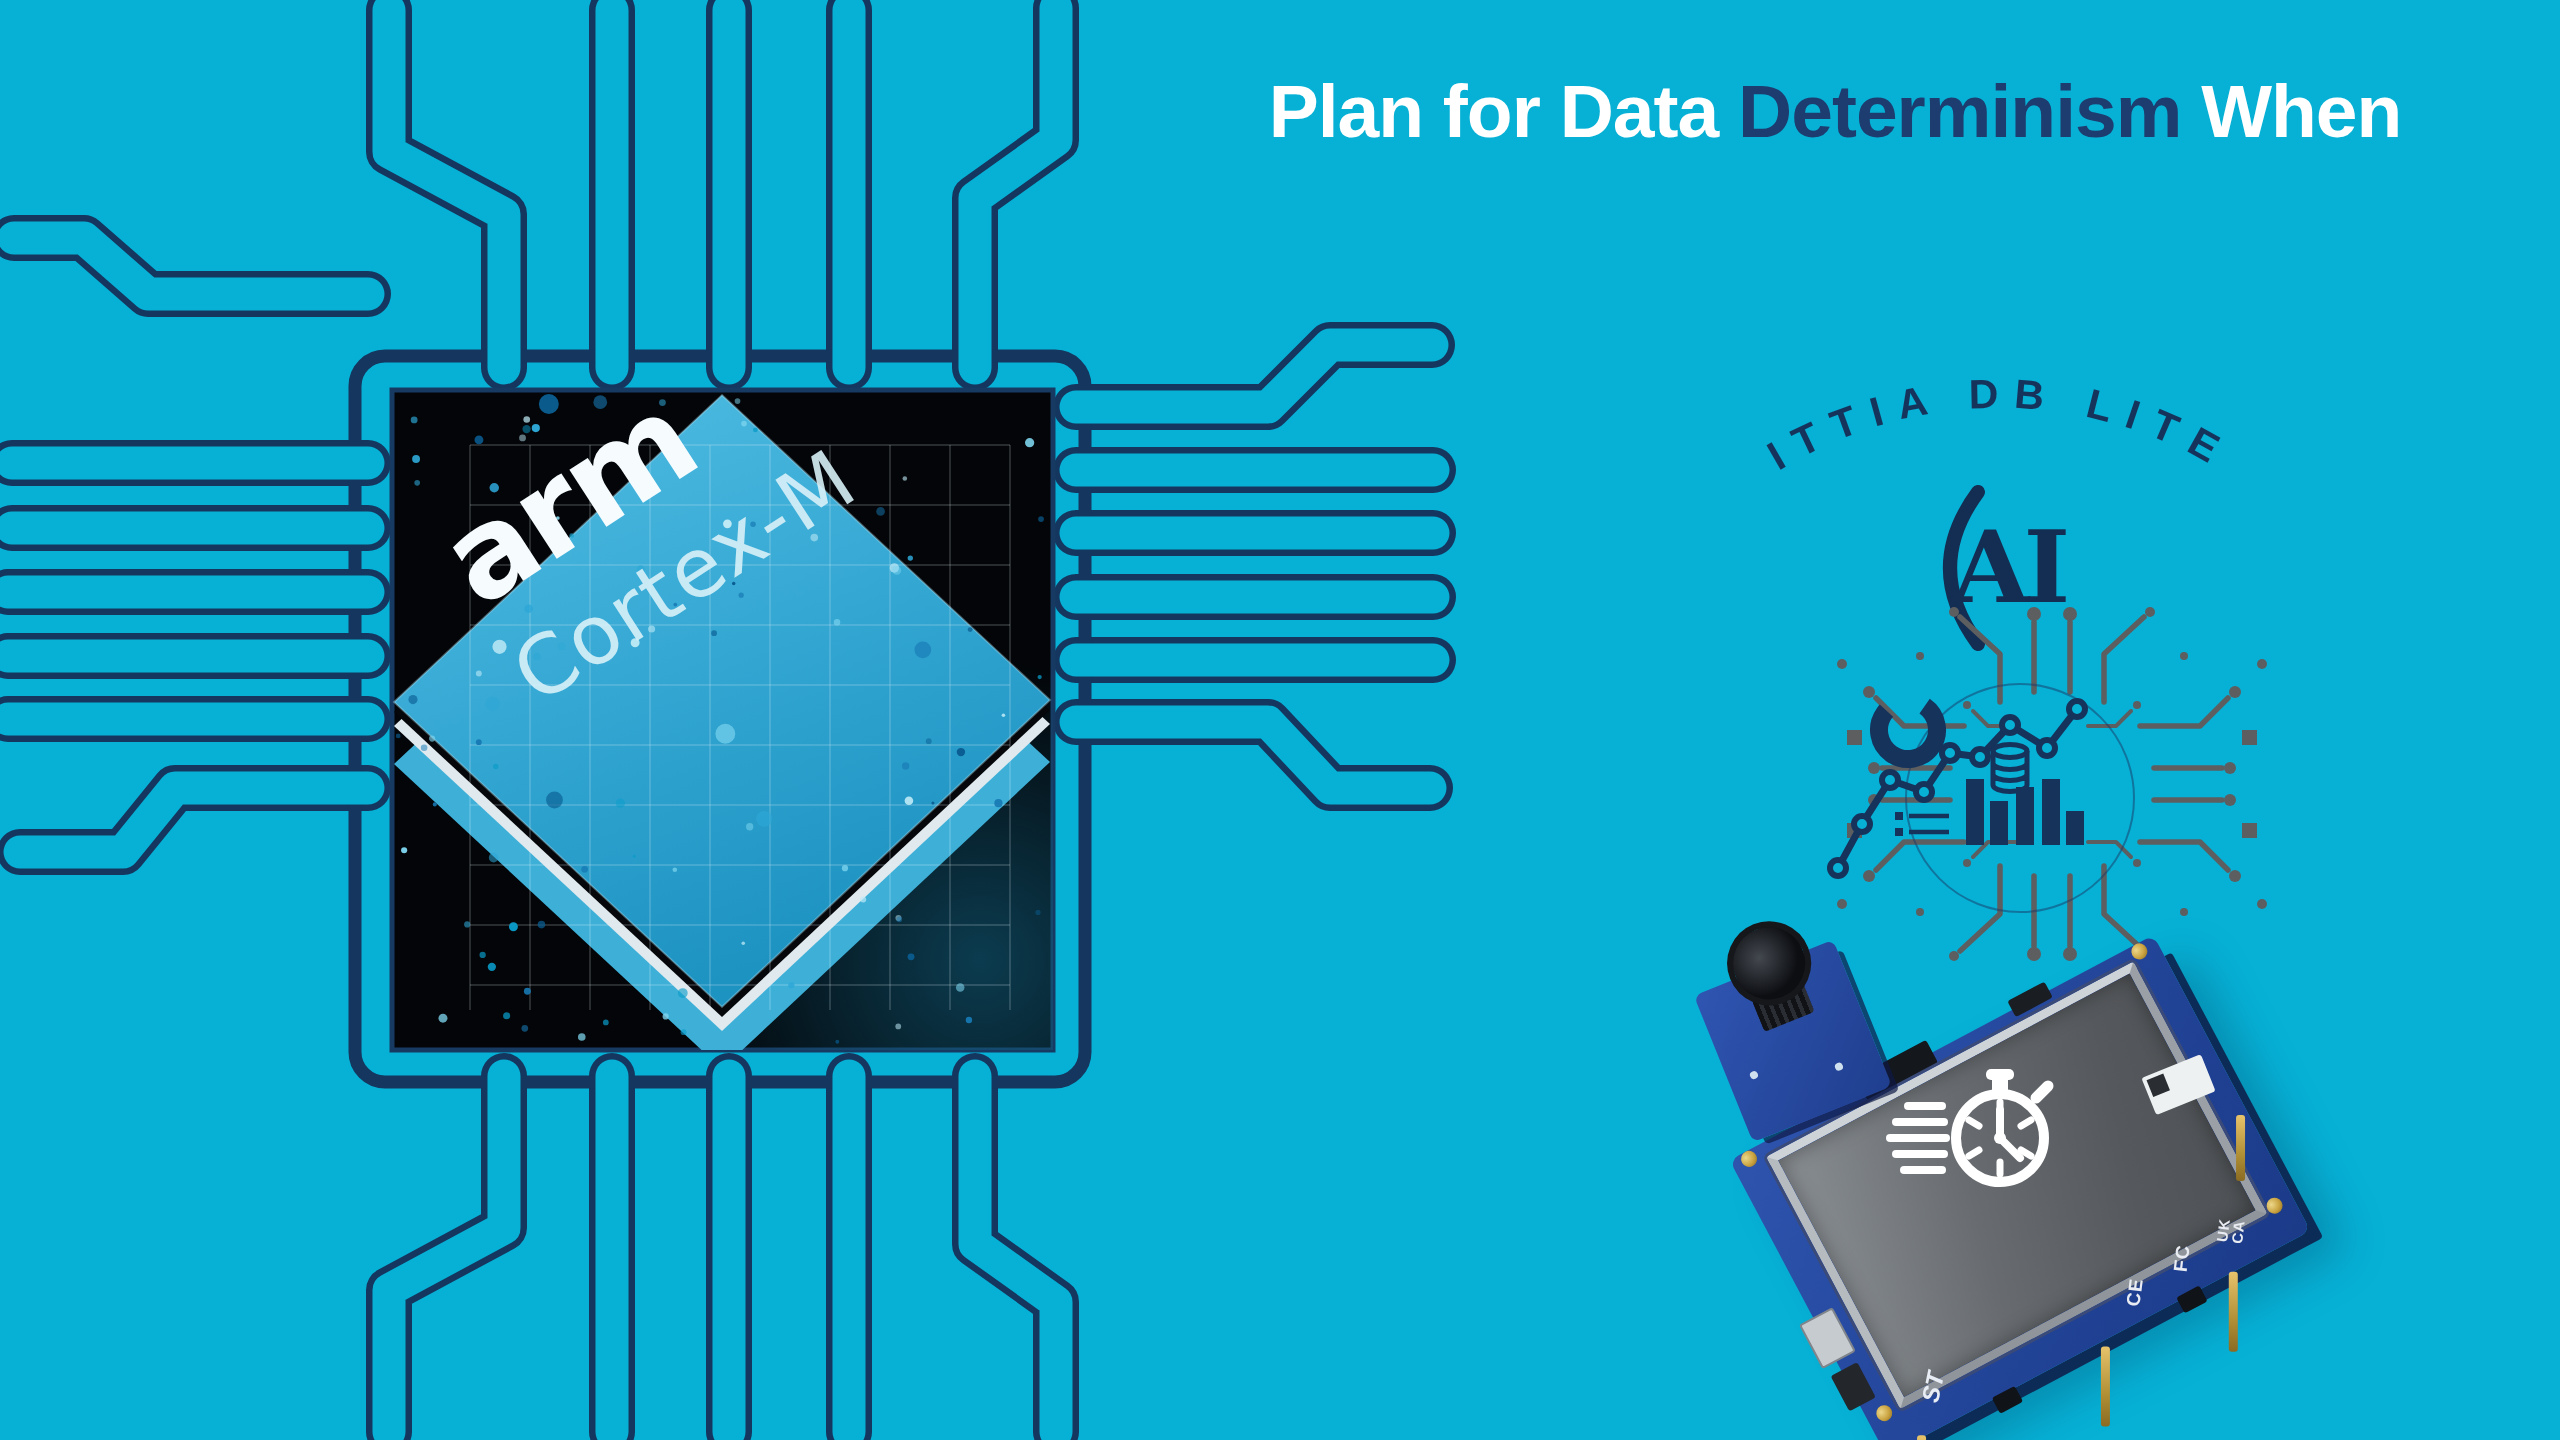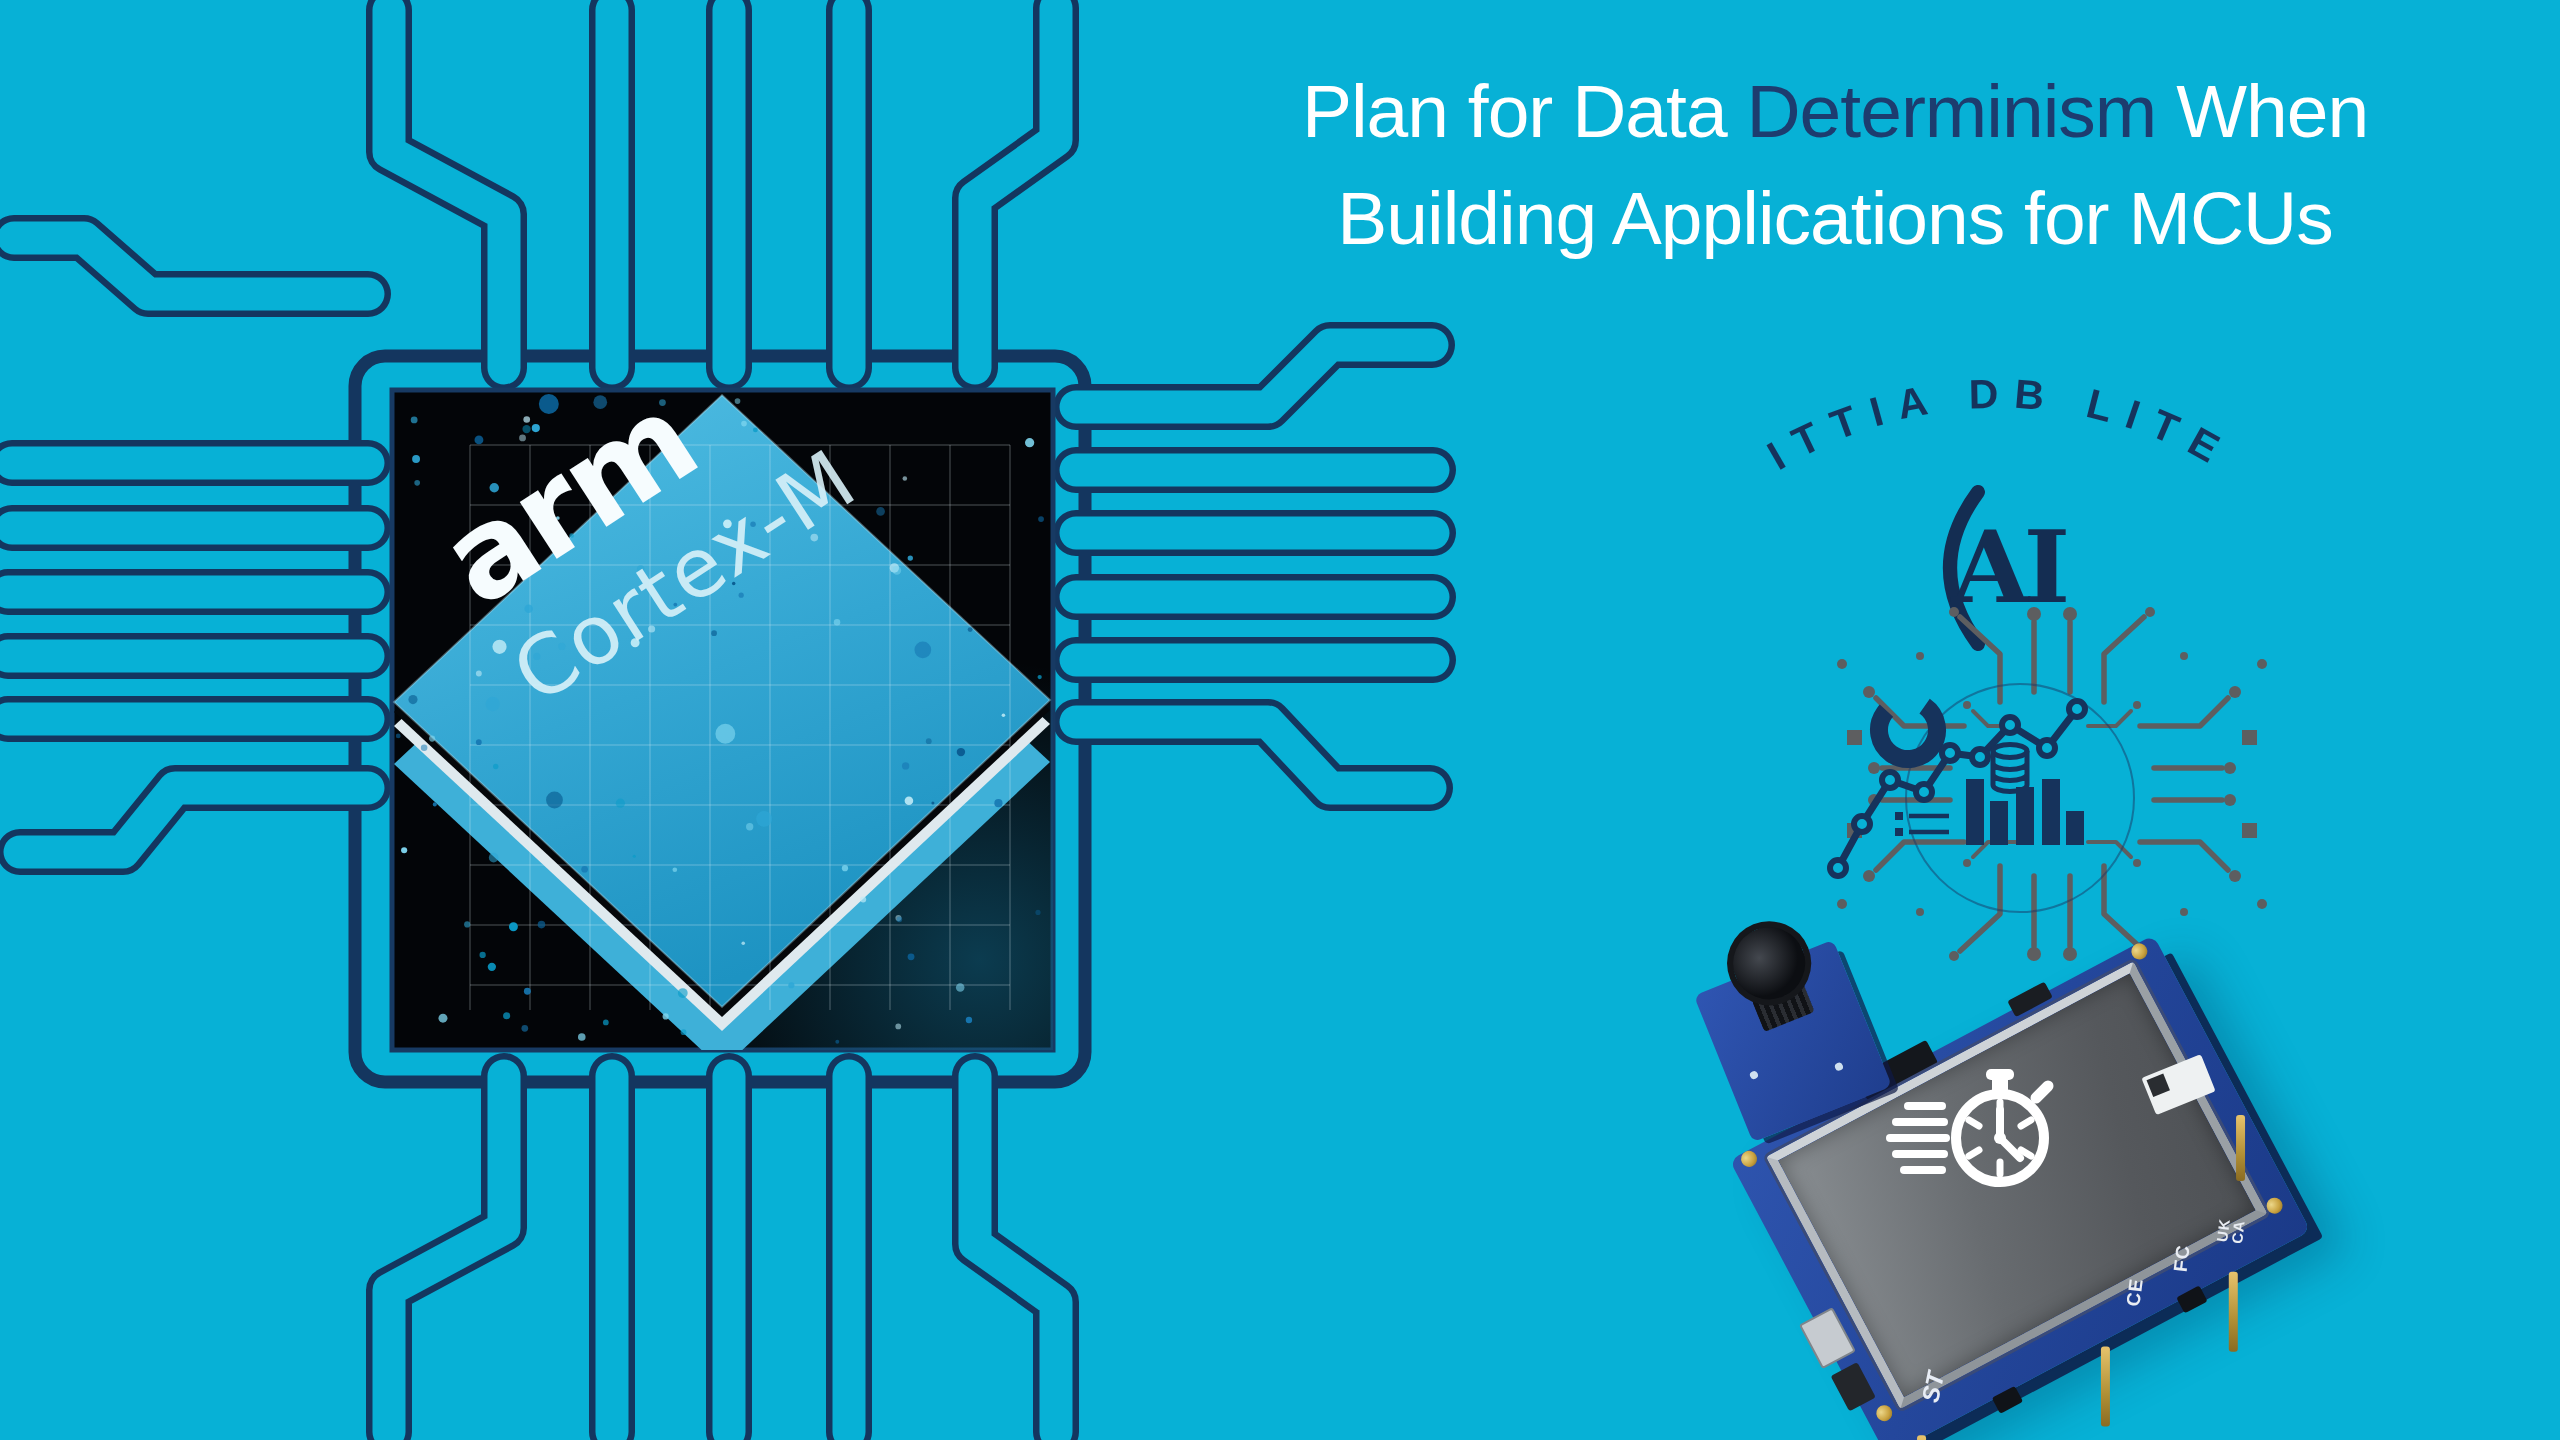--- a/index.html
+++ b/index.html
@@ -5,21 +5,21 @@
   html,body{margin:0;padding:0;}
   body{
     width:2560px;height:1440px;position:relative;overflow:hidden;
     background:#07b1d6;
     font-family:"Liberation Sans",sans-serif;
   }
 
   
   .title-block{
     position:absolute;left:1135px;top:58px;width:1400px;
-    text-align:center;font-weight:normal;font-size:75px;line-height:107px;
+    text-align:center;font-weight:bold;font-size:75px;line-height:107px;
     letter-spacing:-1px;color:#ffffff;
   }
   .title-block .navy{color:#1d3c6f;}
   .title-block span{white-space:pre;}
 
   
   #chip-svg{position:absolute;left:0;top:0;width:1500px;height:1440px;}
 
   
   #logo-svg{position:absolute;left:1600px;top:330px;width:760px;height:660px;}
@@ -231,21 +231,20 @@
         </g>
 
       <text transform="translate(592,536) rotate(-33)" text-anchor="middle" font-family="DejaVu Sans, sans-serif" font-size="124" font-weight="bold" fill="#f6fcfe" letter-spacing="-2">arm</text>
       <text transform="translate(700,600) rotate(-33)" text-anchor="middle" font-family="DejaVu Sans, sans-serif" font-size="82" font-weight="normal" fill="#d8f1f8" fill-opacity="0.9" letter-spacing="2">Cortex-M</text>
     </g>
   </g>
 </svg>
 
 <div class="title-block">
   <div><span>Plan for Data </span><span class="navy">Determinism</span><span> When</span></div>
-  <div>Building Applications for MCUs</div>
 </div>
 
 <svg id="logo-svg" viewBox="1600 330 760 660">
   <defs>
     <path id="arcpath" d="M1706 528 A420 420 0 0 1 2294 528" fill="none"></path>
     <g id="qt" stroke="#5d5e60" stroke-width="5.5" fill="none" stroke-linecap="round" stroke-linejoin="round">
       <path d="M18 -92 L18 -162"></path>
         <circle cx="18" cy="-170" r="7" fill="#5d5e60" stroke="none"></circle>
       <path d="M52 -82 L52 -130 L92 -167"></path>
         <circle cx="98" cy="-172" r="5" fill="#5d5e60" stroke="none"></circle>

